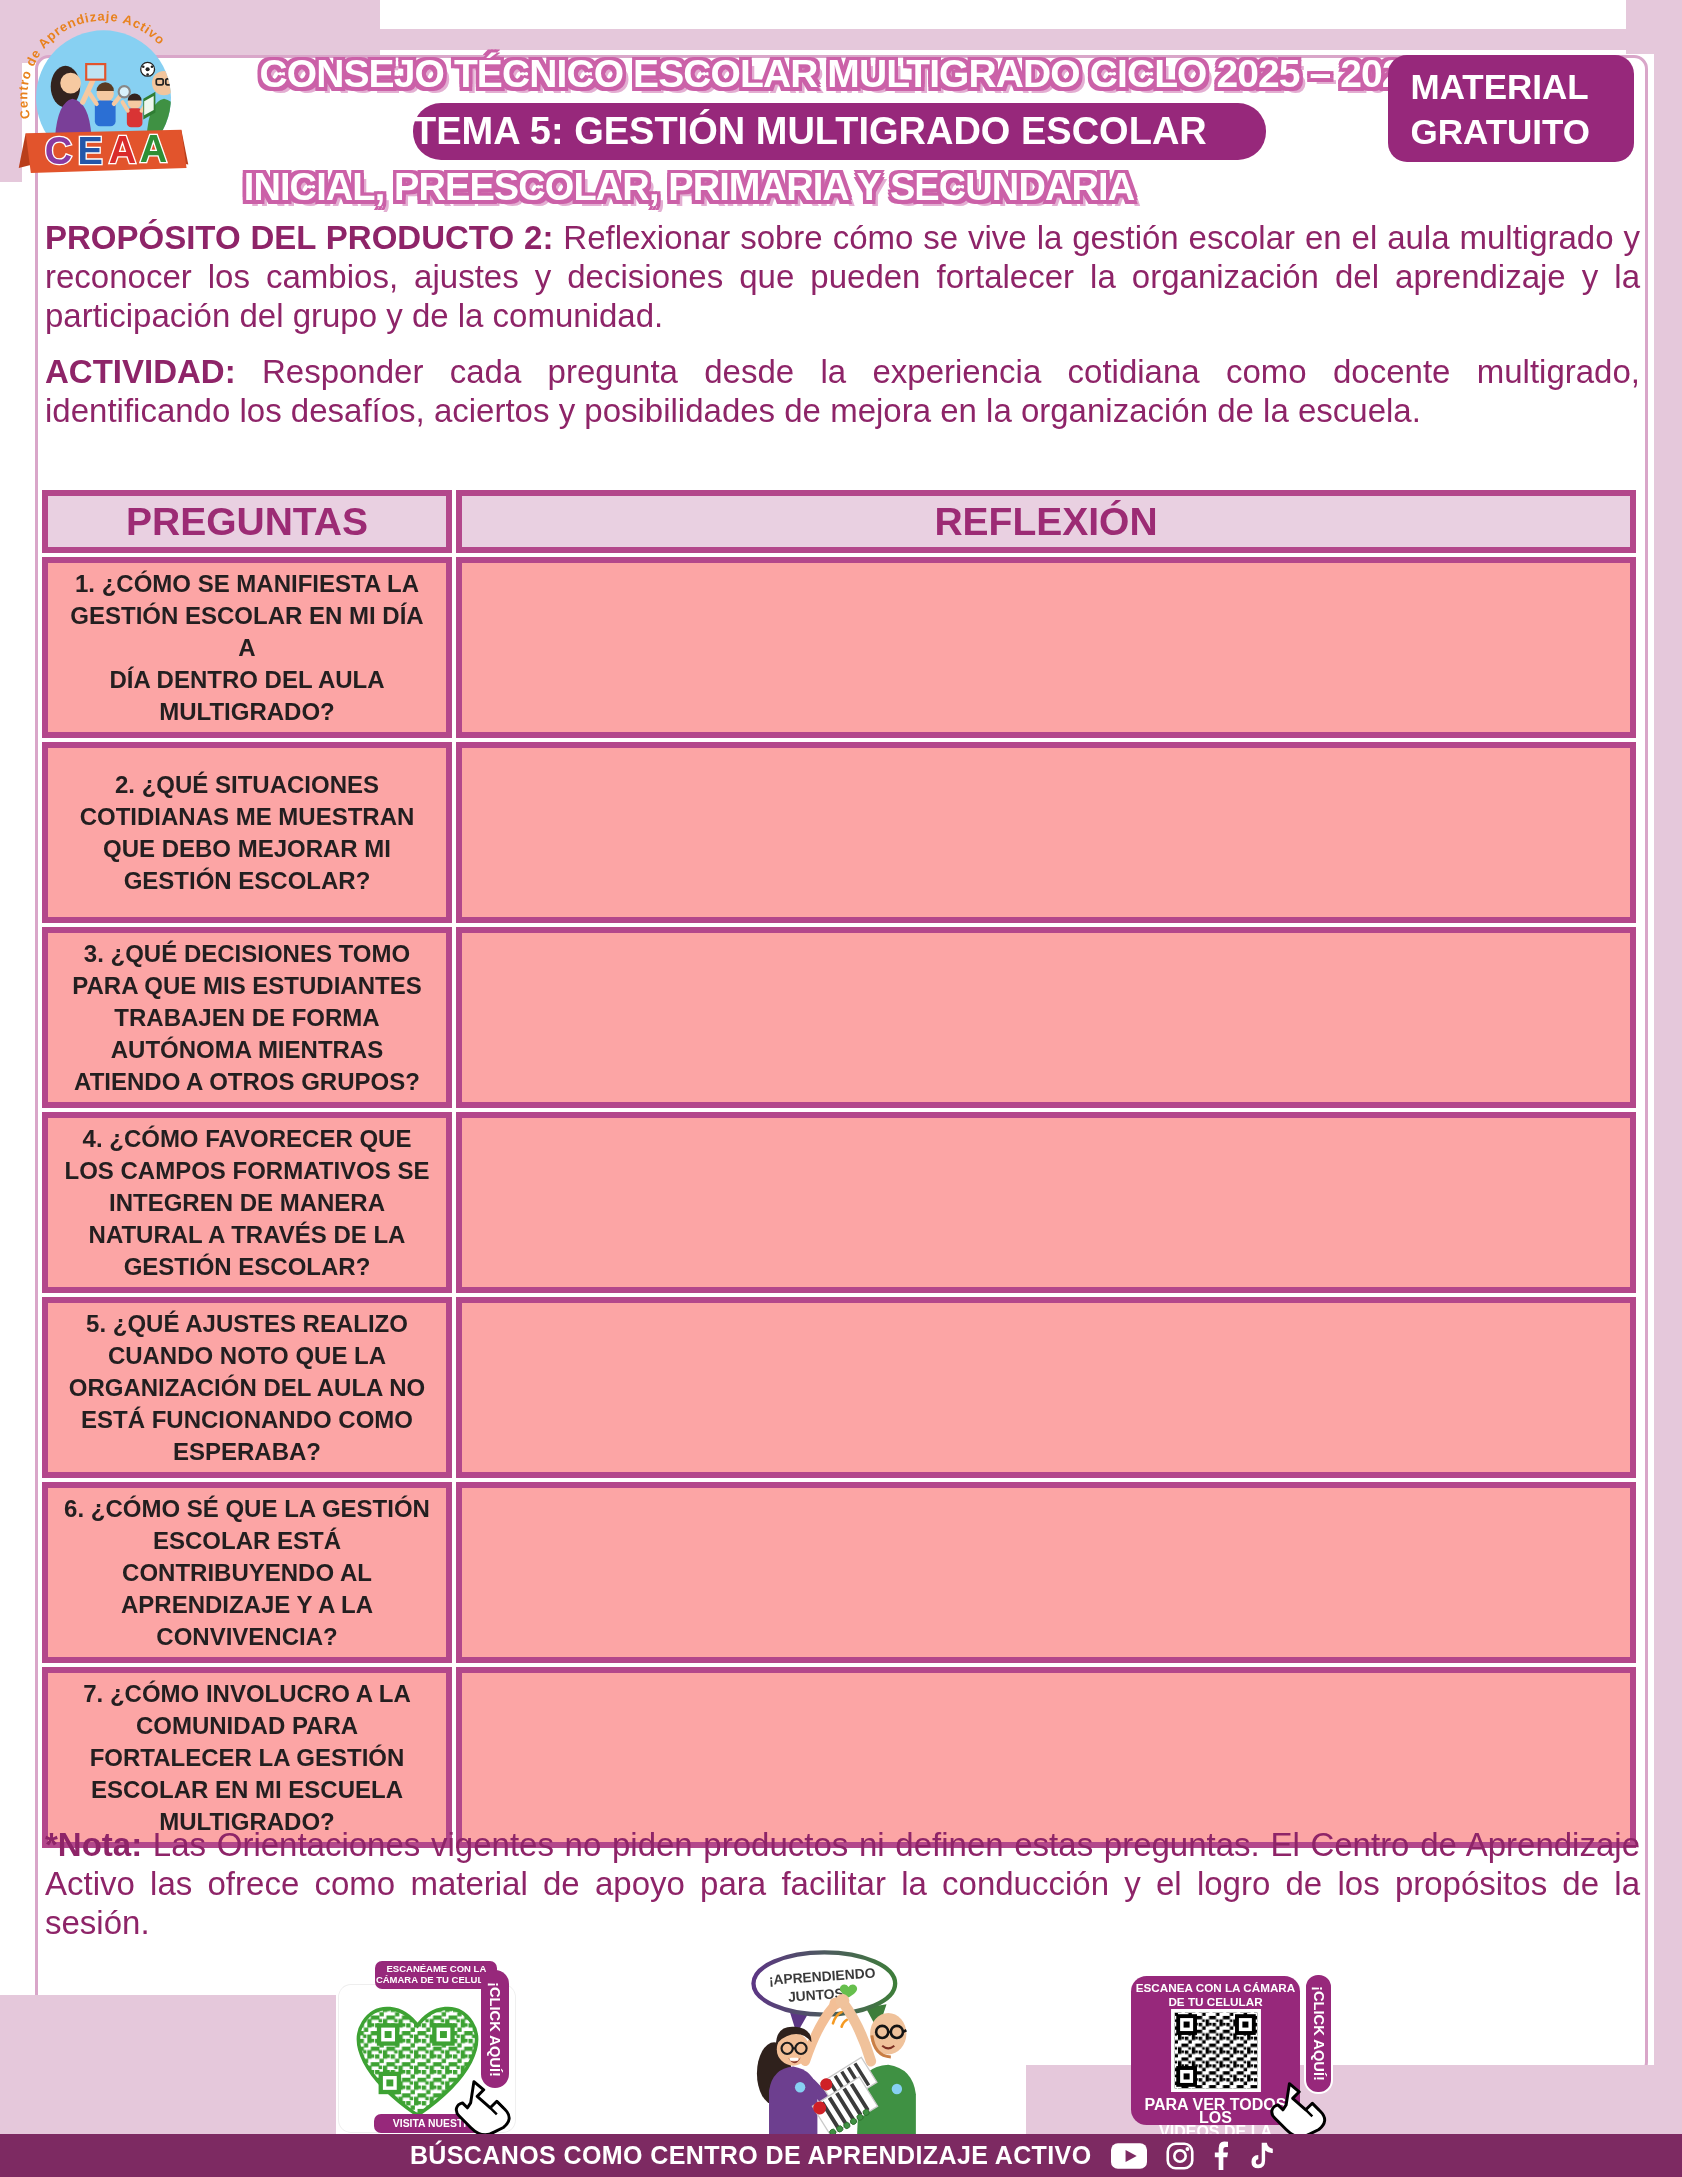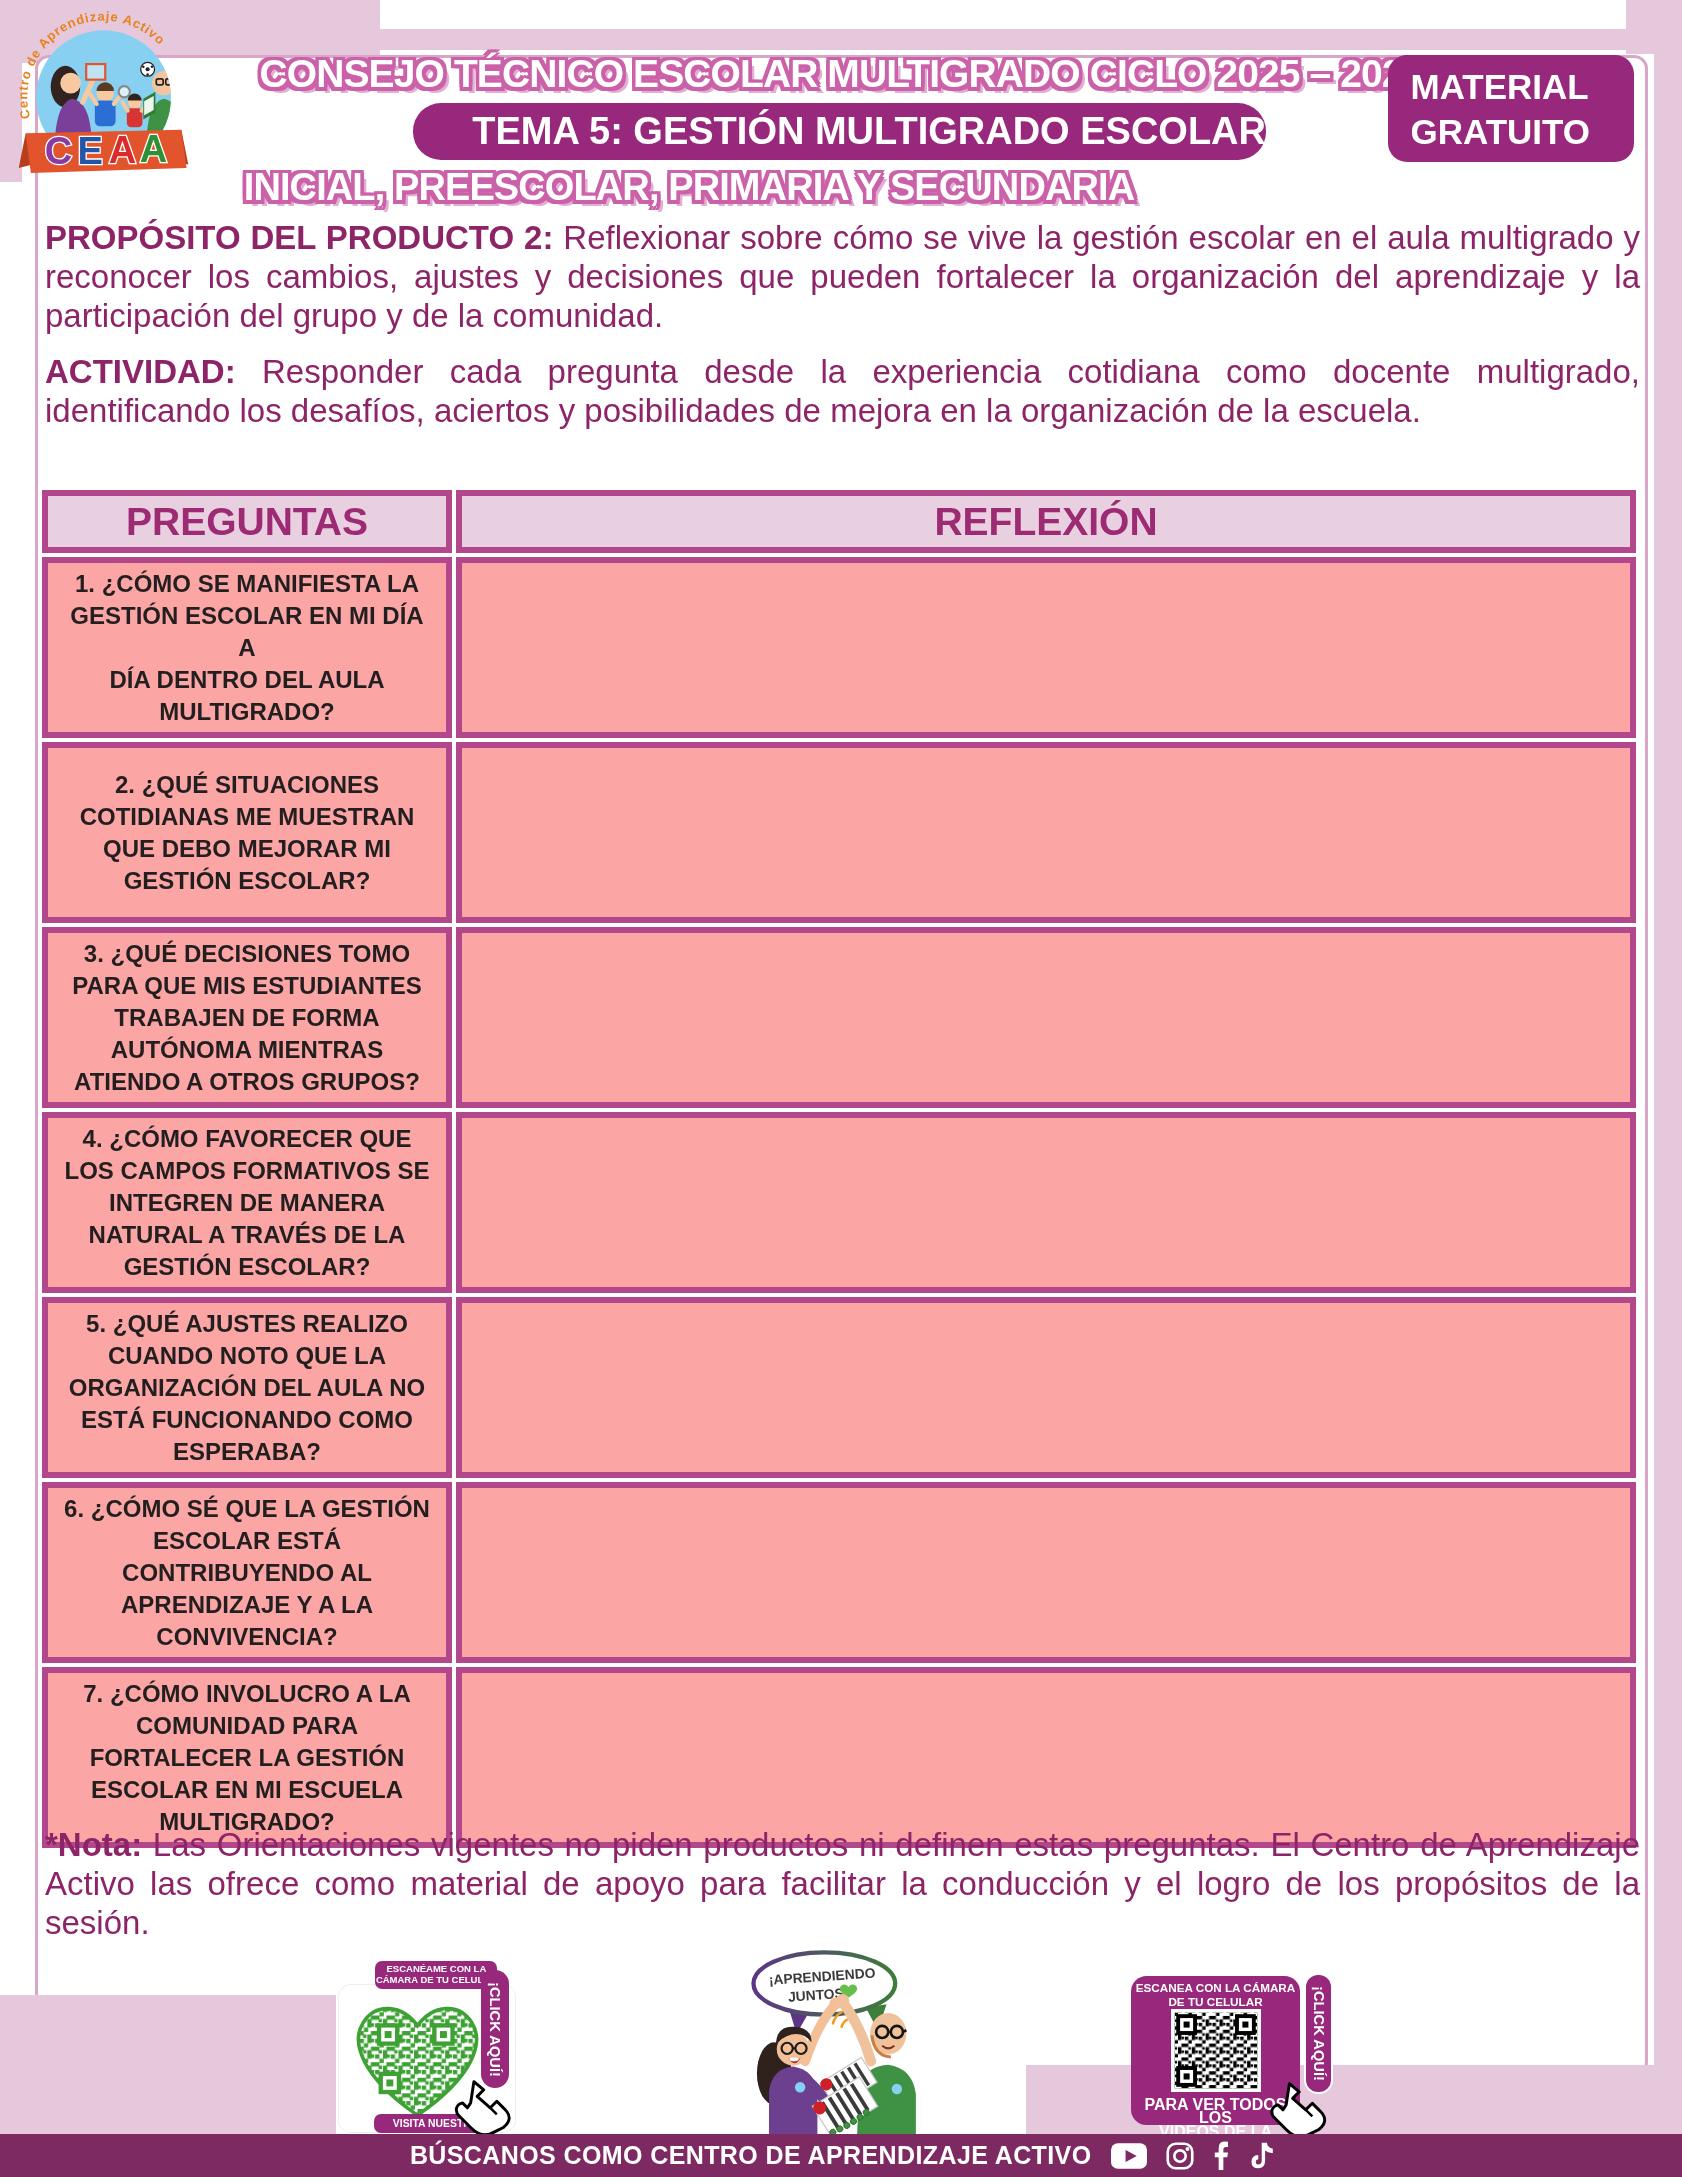--- a/index.html
+++ b/index.html
@@ -18,21 +18,21 @@
   .card{left:35px;top:55px;width:1607px;height:2015px;border:3.5px solid #d9a6c9;border-radius:14px;background:#fff;}
 
   
   .title1{left:0;top:52px;width:1683px;text-align:center;font-size:39px;font-weight:bold;letter-spacing:-0.9px;
     color:#fff;
     text-shadow:
       -3.5px -3.5px 0 #cb61a8, 3.5px -3.5px 0 #cb61a8, -3.5px 3.5px 0 #cb61a8, 3.5px 3.5px 0 #cb61a8,
       0 -3.5px 0 #cb61a8, 0 3.5px 0 #cb61a8, -3.5px 0 0 #cb61a8, 3.5px 0 0 #cb61a8,
       6px 6px 0 #e3aed2;}
   .temabox{left:413px;top:103px;width:853px;height:57px;background:#97287b;border-radius:28px;
-    color:#fff;font-weight:bold;font-size:38px;text-align:right;line-height:57px;letter-spacing:0;}
+    color:#fff;font-weight:bold;font-size:38px;text-align:left;line-height:57px;letter-spacing:0;}
   .title3{left:0;top:166px;width:1378px;text-align:center;font-size:38px;font-weight:bold;letter-spacing:-0.9px;
     color:#fff;
     text-shadow:
       -3.5px -3.5px 0 #cb61a8, 3.5px -3.5px 0 #cb61a8, -3.5px 3.5px 0 #cb61a8, 3.5px 3.5px 0 #cb61a8,
       0 -3.5px 0 #cb61a8, 0 3.5px 0 #cb61a8, -3.5px 0 0 #cb61a8, 3.5px 0 0 #cb61a8,
       6px 6px 0 #e3aed2;}
   .materialbox{left:1388px;top:55px;width:246px;height:107px;background:#97287b;border-radius:19px;
     color:#fff;font-weight:bold;font-size:35px;line-height:45px;padding:8.6px 0 0 22.5px;box-sizing:border-box;
     white-space:pre-line;}
 

